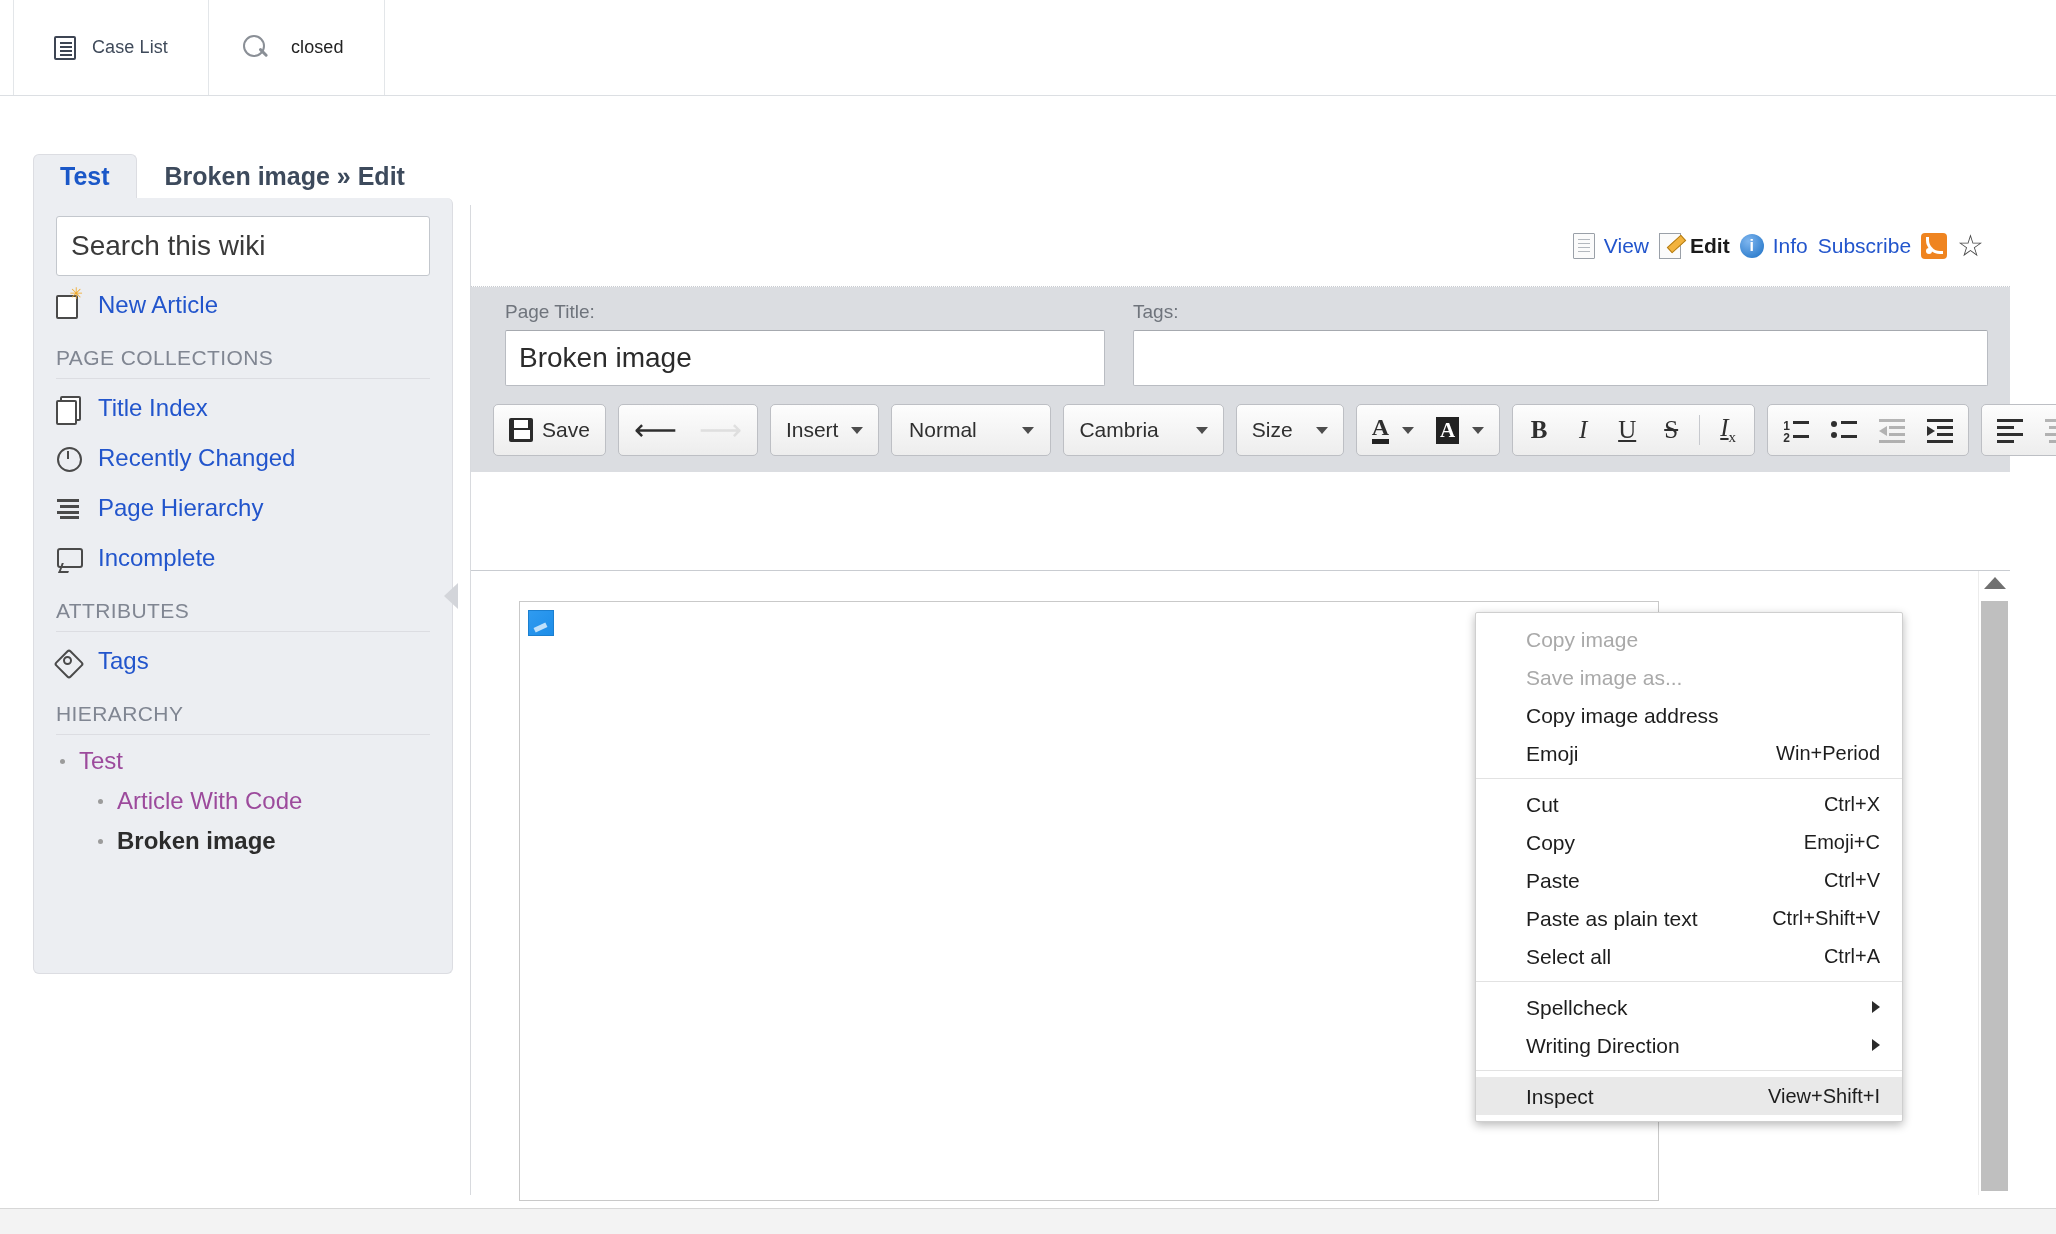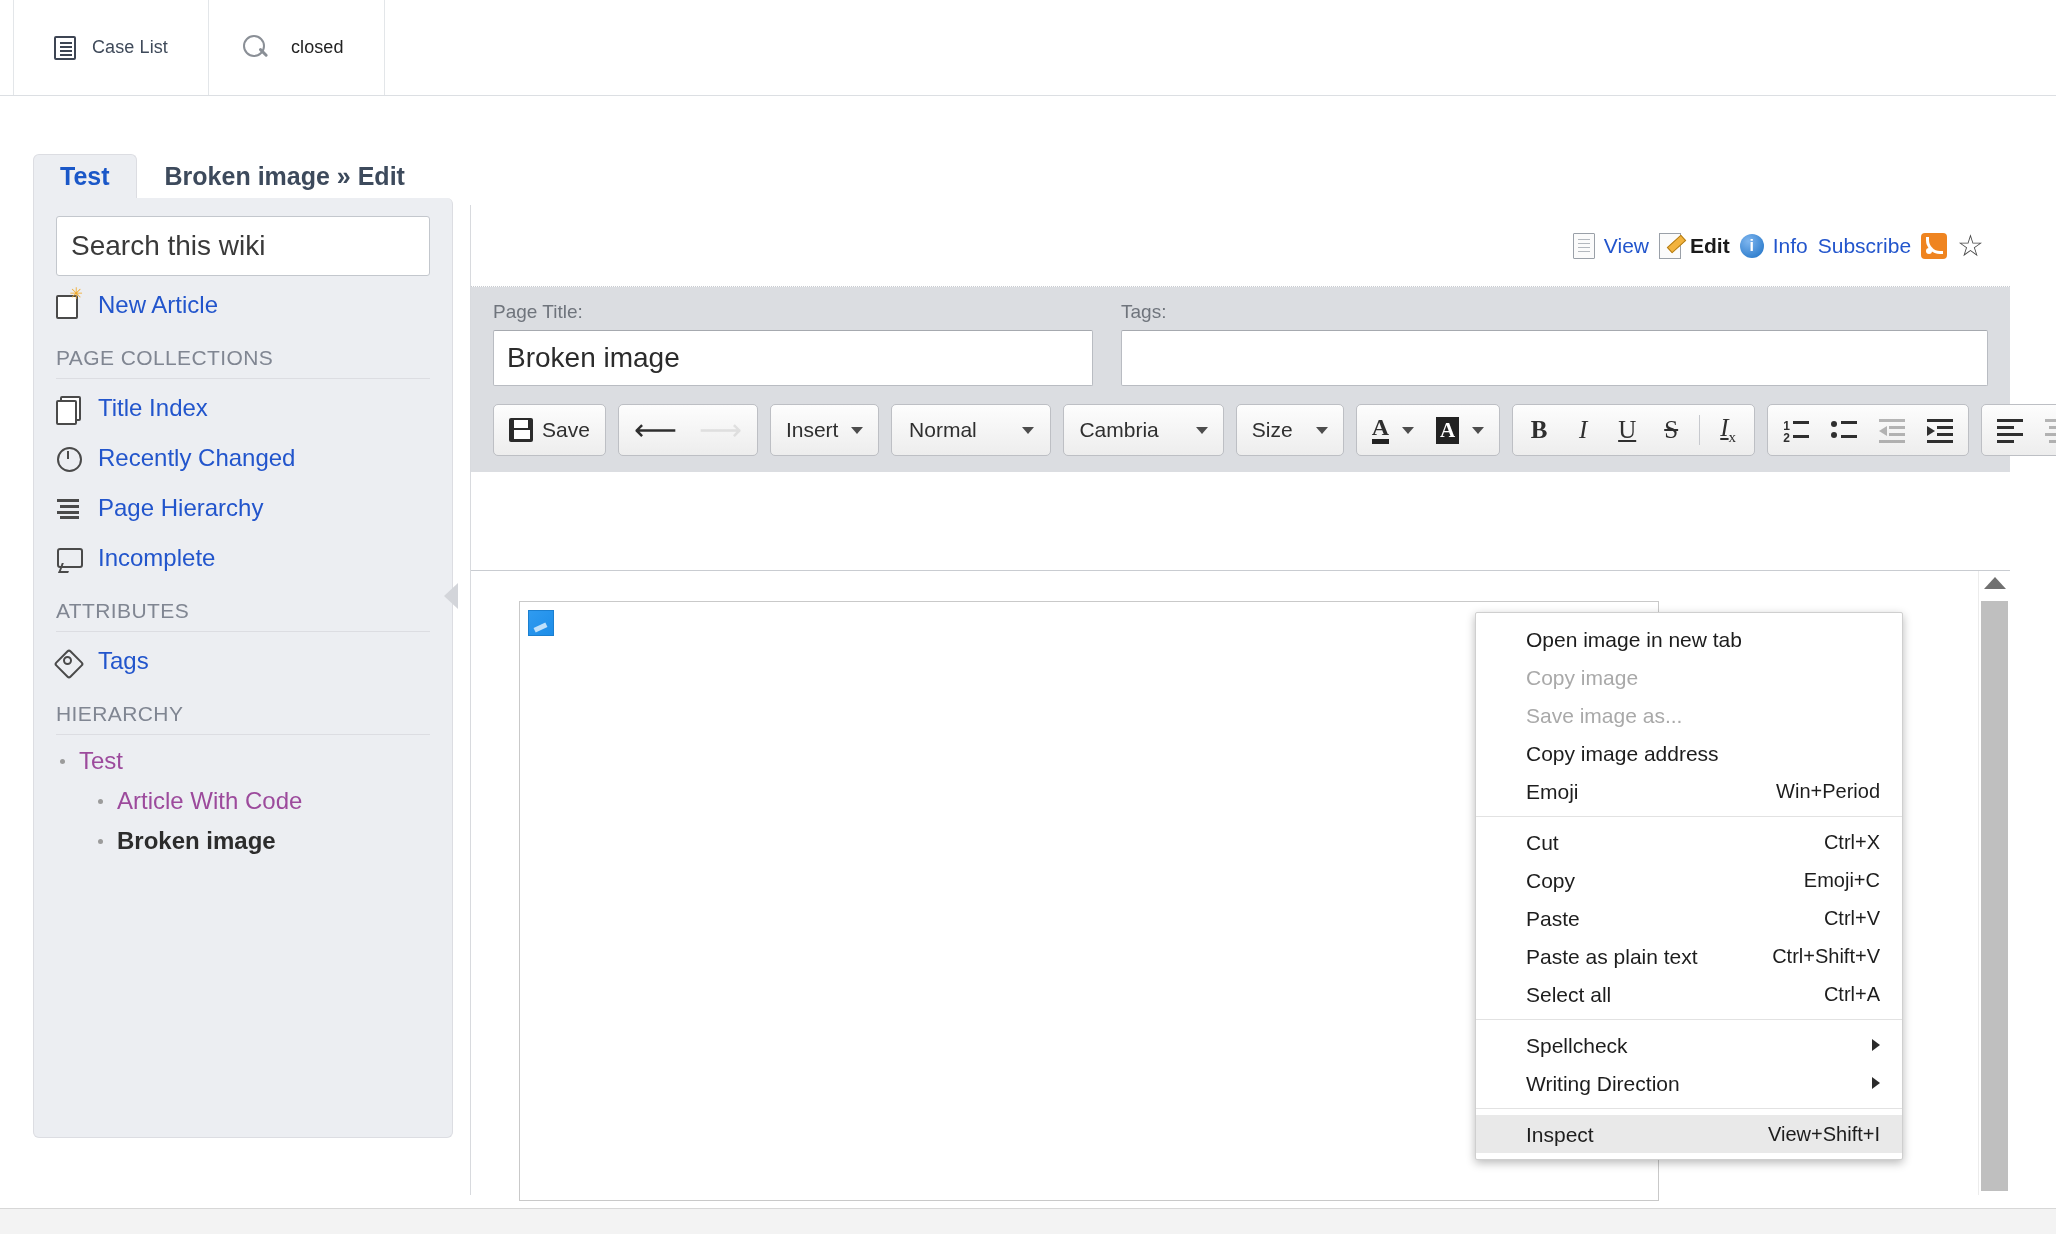--- a/index.html
+++ b/index.html
@@ -61,21 +61,21 @@
     border-radius:6px 6px 0 0;
     padding:9px 26px 10px 26px; line-height:1;
   }
   .wcrumb{
     font-size:25px; font-weight:bold; color:#3d4a5c;
     padding:9px 0 10px 28px; line-height:1;
   }
 
   
   #sidebar{
-    position:absolute; left:33px; top:198px; width:420px; height:940px;
+    position:absolute; left:33px; top:198px; width:420px; height:776px;
     background:#eceef2; border:1px solid #dcdde2; border-top:none;
     border-radius:0 6px 6px 6px;
   }
   #sidebar .search-wrap{ padding:18px 22px 0 22px; }
   #wiki-search{
     width:100%; height:60px;
     border:1px solid #c3c7cd; border-radius:3px;
     background:#fff; font-size:28px; color:#3a3a3a;
     padding:0 14px; outline:none;
     font-family:"Liberation Sans", sans-serif;
@@ -185,21 +185,21 @@
   .act-rss{ width:26px;height:26px;background:#ef8420;border-radius:4px;position:relative;}
   .act-rss:before{content:"";position:absolute;left:5px;bottom:5px;width:6px;height:6px;
             background:#fff;border-radius:50%;}
   .act-rss:after{content:"";position:absolute;left:5px;bottom:5px;width:14px;height:14px;
             border:3px solid #fff;border-radius:0 0 0 14px;border-top:none;border-right:none;}
   .act-star{ font-size:30px; color:#4a4a4a; line-height:1; }
 
   
   #editzone{ background:#dbdde1; padding:14px 22px 10px 22px; }
   .field-row{ display:flex; gap:28px; }
-  .fcol.title{ width:600px; }
+  .fcol.title{ width:600px;margin-left:12px; }
   .fcol.tags{ flex:1; }
   .flabel{ font-size:19px; color:#6f747c; padding-bottom:7px; }
   .finput{
     width:100%; height:56px; background:#fff;
     border:1px solid #b9bcc2; border-top-color:#a6a9af;
     border-radius:2px; font-size:28px; color:#2b2b2b;
     padding:0 13px; outline:none; font-family:"Liberation Sans", sans-serif;
   }
 
   #toolbar{ display:flex; align-items:center; gap:12px; padding:18px 0 6px 0; flex-wrap:nowrap; }
@@ -571,24 +571,20 @@
     <div id="editor-scrollbar">
       <div id="sb-up"></div>
       <div id="sb-thumb"></div>
     </div>
   </div>
 </div>
 
 <div id="ctxmenu">
 
   <div class="cm-group">
-    <div class="cm-item">
-      <span>Open image in new tab</span>
-      <span class="cm-accel"></span>
-    </div>
     <div class="cm-item disabled">
       <span>Copy image</span>
       <span class="cm-accel"></span>
     </div>
     <div class="cm-item disabled">
       <span>Save image as...</span>
       <span class="cm-accel"></span>
     </div>
     <div class="cm-item">
       <span>Copy image address</span>

